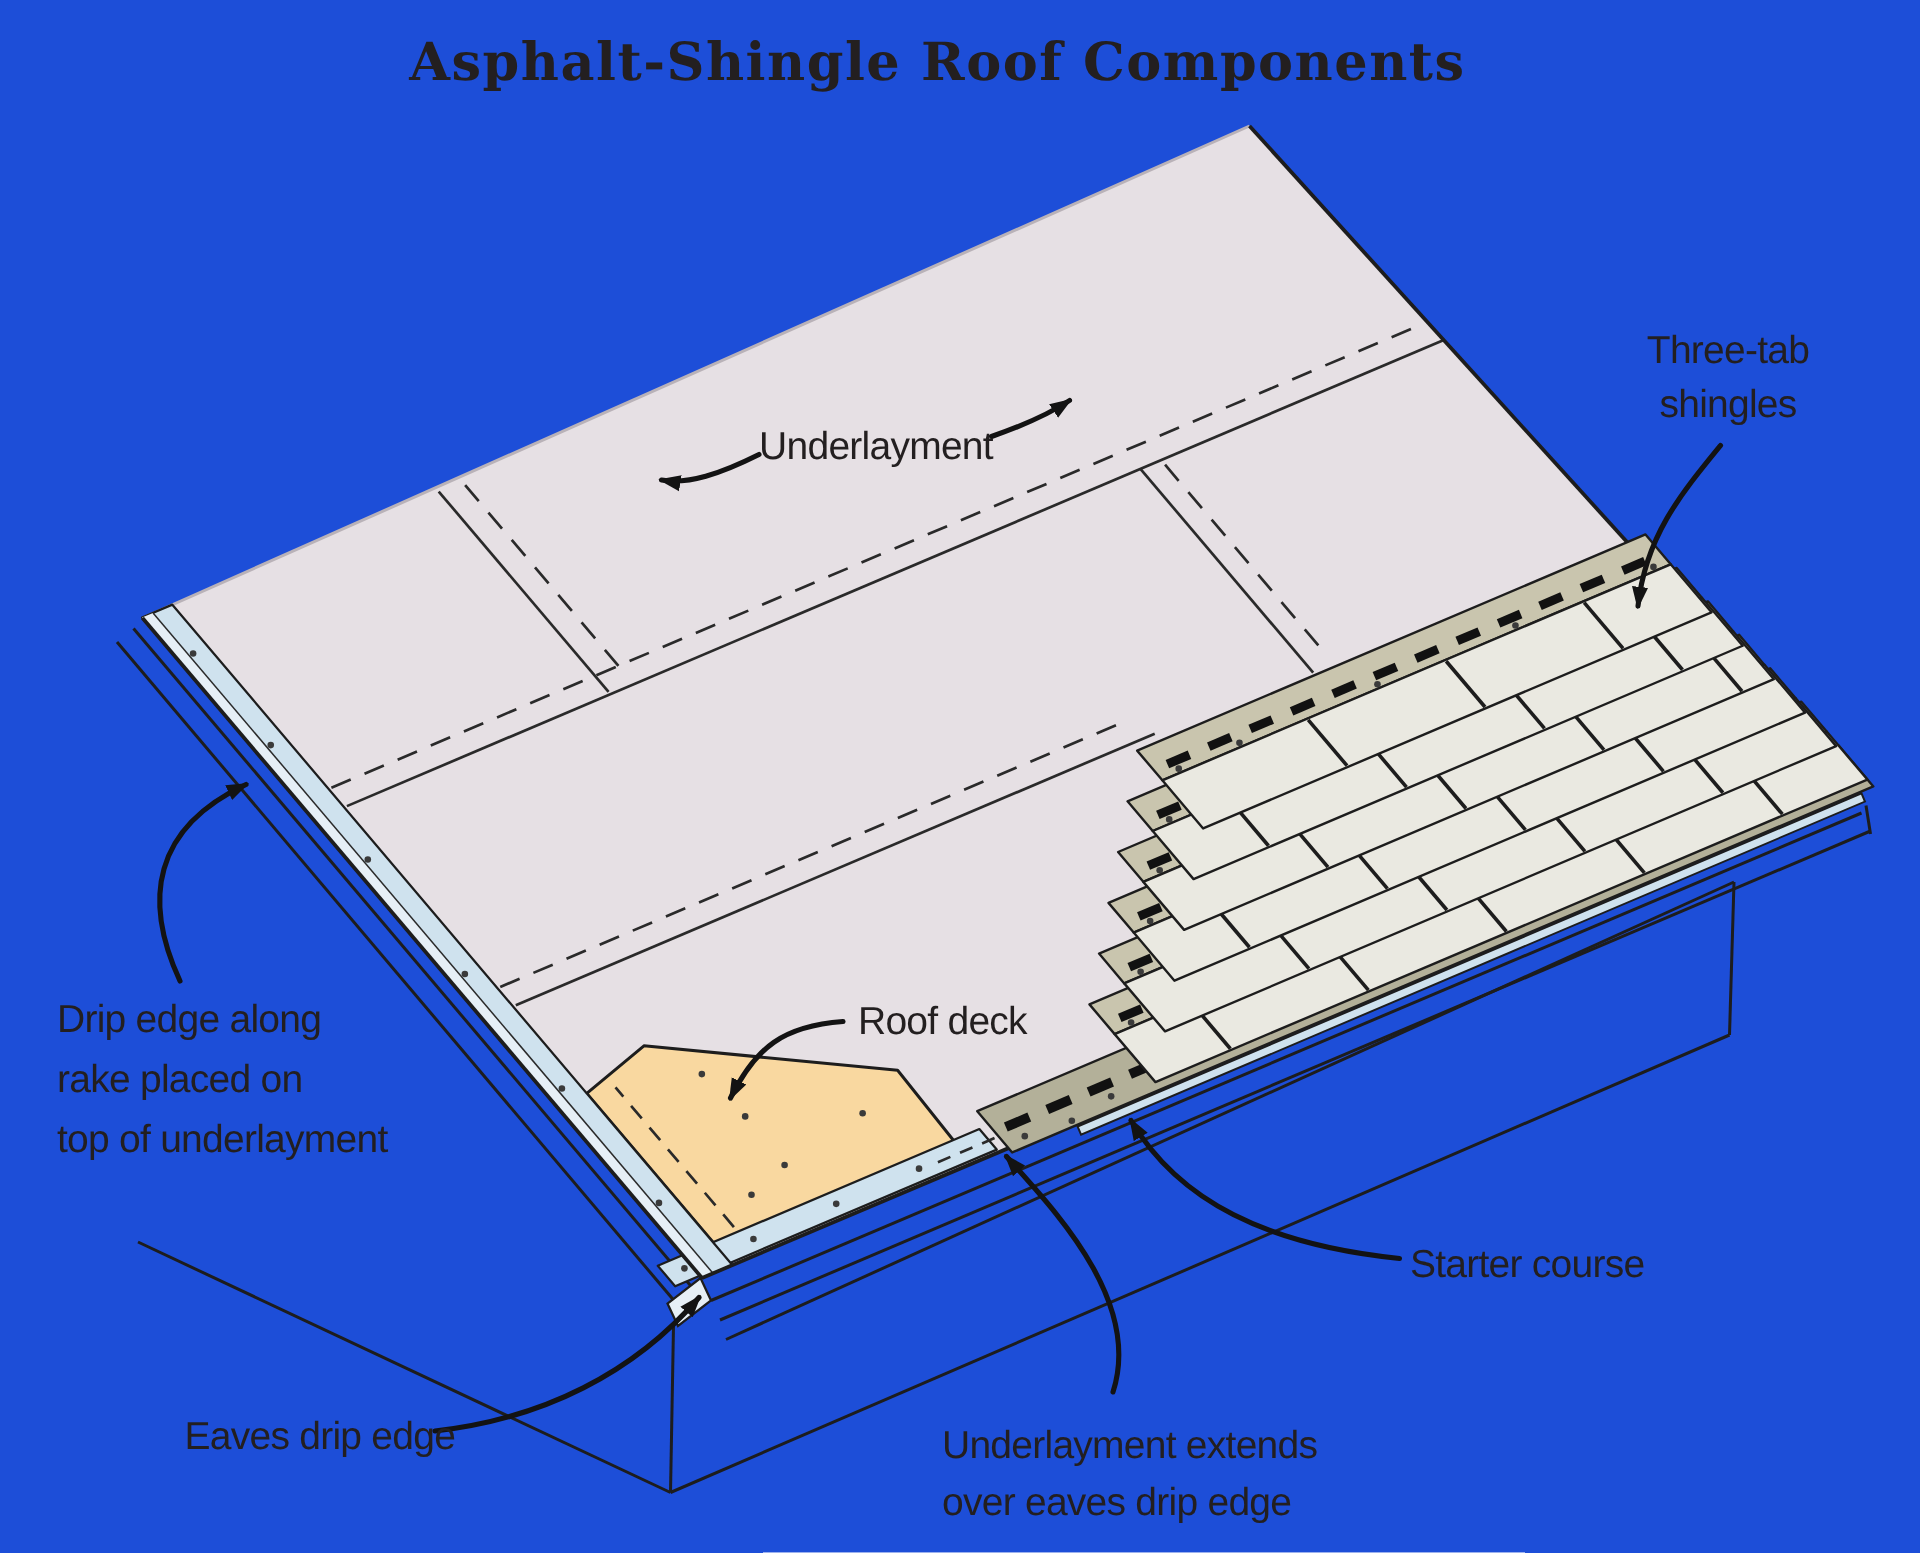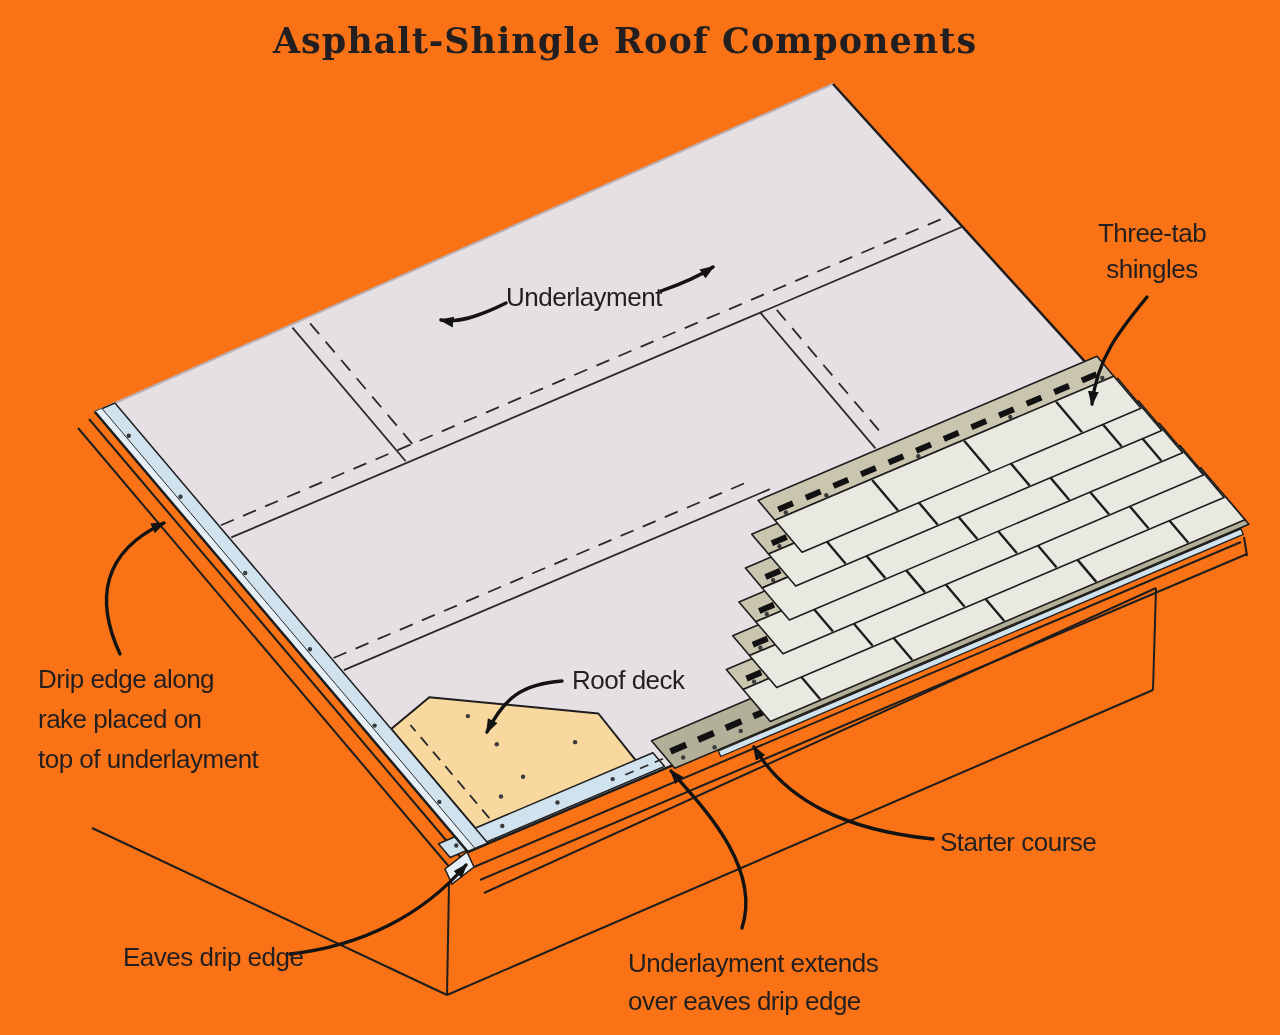--- a/index.html
+++ b/index.html
@@ -1,16 +1,16 @@
 <!DOCTYPE html>
 <html><head>
 <meta charset="utf-8">
 <style>
   html,body{margin:0;padding:0;background:#fff;}
-  .stage{position:relative;width:1280px;height:1035px;background:#f97316;overflow:hidden;
+  .stage{position:relative;width:1280px;height:1035px;background:#1d4ed8;overflow:hidden;
          font-family:"Liberation Sans", sans-serif;}
   svg{display:block;}
   .title-text{font-family:"DejaVu Serif", serif;font-weight:bold;font-size:35px;letter-spacing:1px;}
   .lbl{font-family:"Liberation Sans", sans-serif;font-size:26px;letter-spacing:-0.5px;}
   .leader{fill:none;stroke-linecap:round;}
 </style>
 </head>
 <body>
 
 <div class="stage">

